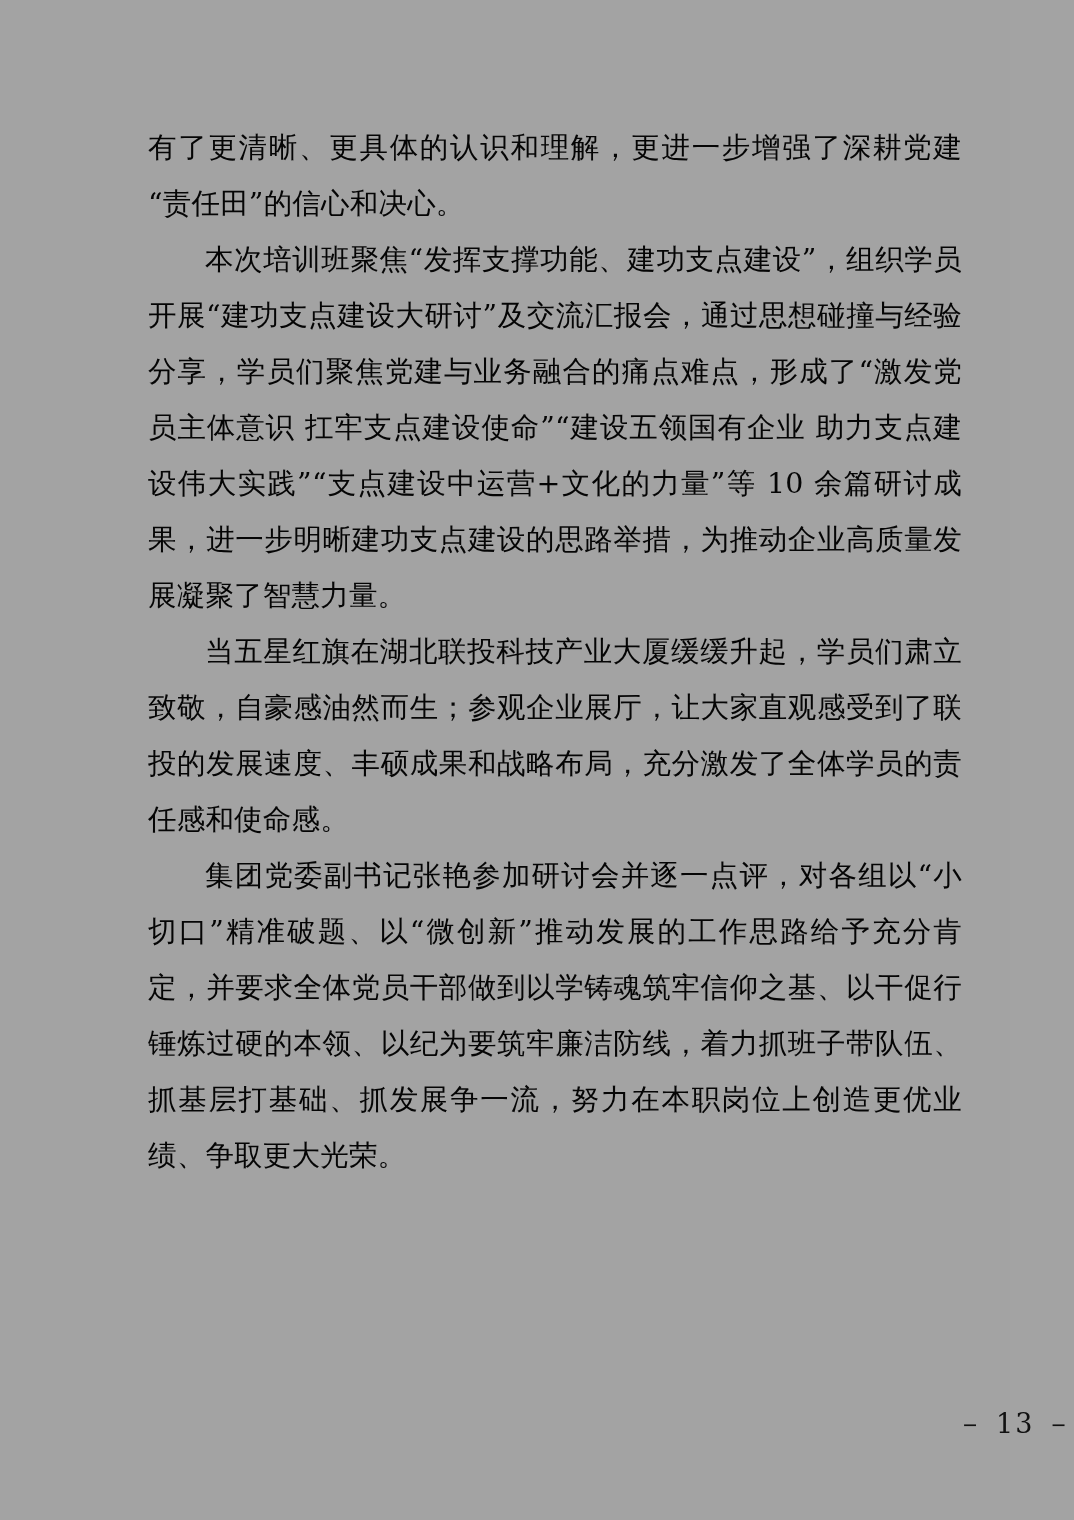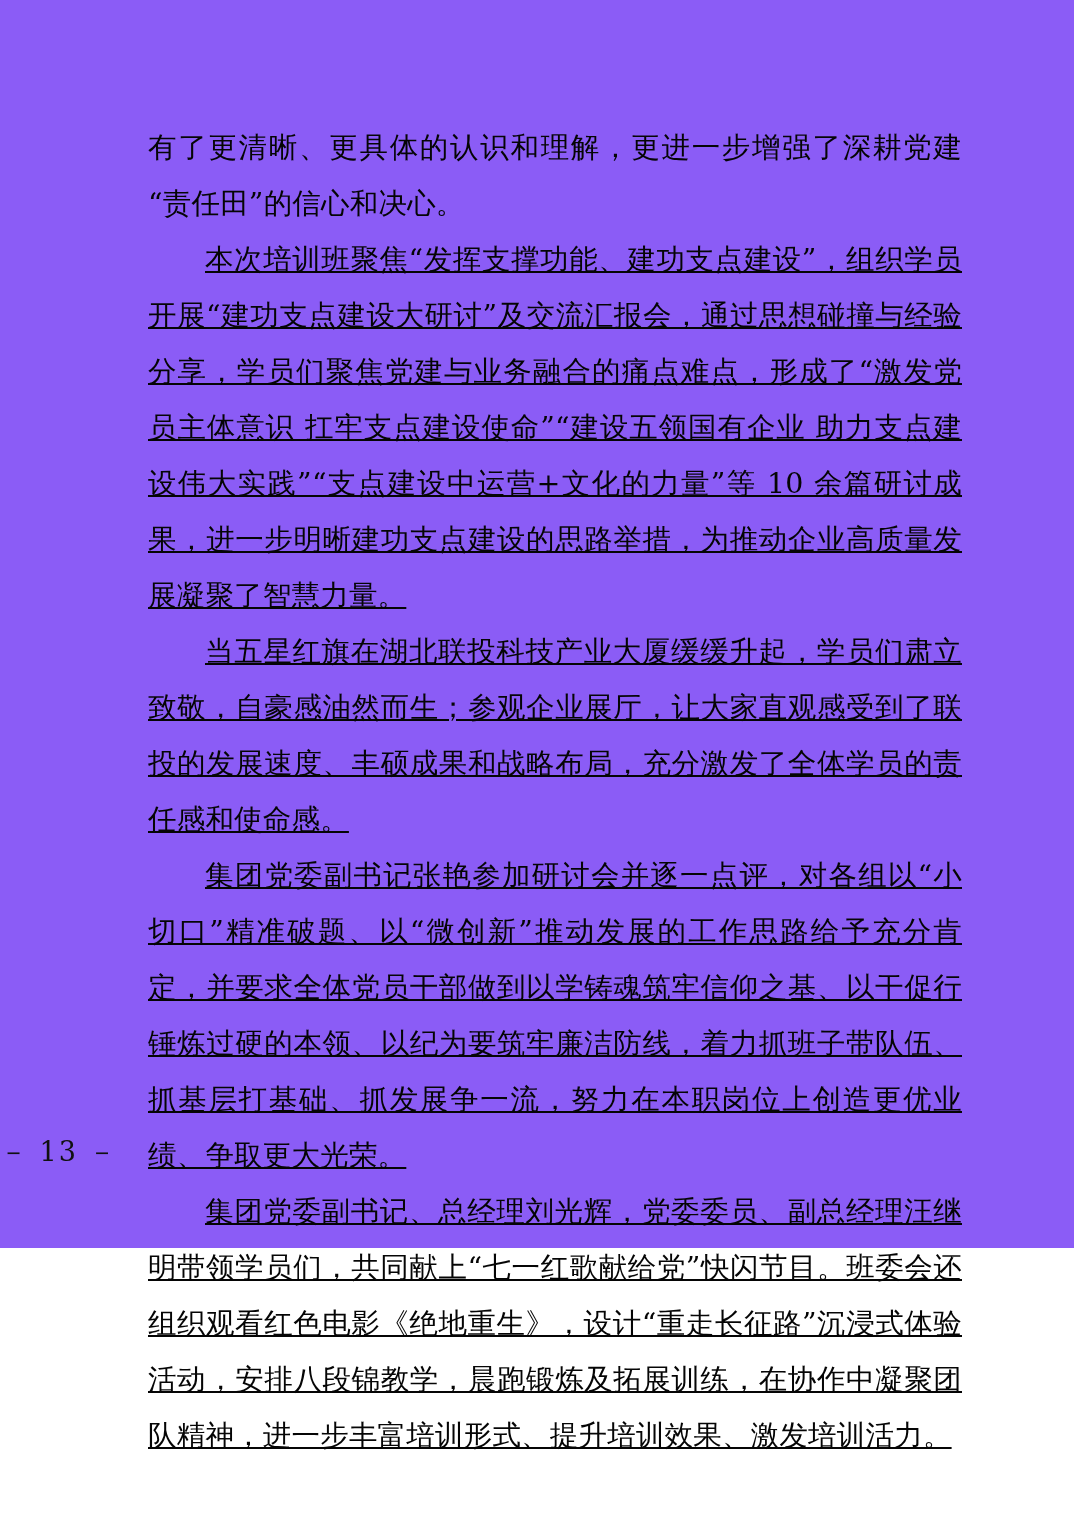--- a/index.html
+++ b/index.html
@@ -11,56 +11,54 @@
     width: 1074px;
     height: 1520px;
     font-family: "DejaVu Serif", "Liberation Serif", serif;
     color: #050505;
     position: relative;
     overflow: hidden;
   }
   .page {
     box-sizing: border-box;
     width: 1074px;
-    height: 1248px;
+    height: 1520px;
     padding: 120px 112px 0 148px;
     position: relative;
-    background: #8b5cf6;
+    background: #a3a3a3;
   }
   .body-text {
     font-size: 28.5px;
     line-height: 56px;
     text-align: justify;
     text-justify: inter-ideograph;
     letter-spacing: 0.2px;
   }
   .para {
     margin: 0 0 0 0;
   }
   .para.indent {
     text-indent: 57px;
-    text-decoration: underline;
   }
   .footer {
     position: absolute;
     left: 0;
     right: 0;
     bottom: 78px;
-    text-align: left;
+    text-align: right;
     font-size: 27px;
     letter-spacing: 2px;
     font-family: "DejaVu Serif", "Liberation Serif", serif;
     color: #111;
   }
 </style>
 </head>
 <body>
 
 <div class="page">
   <div class="body-text">
     <p class="para">有了更清晰、更具体的认识和理解，更进一步增强了深耕党建“责任田”的信心和决心。</p>
     <p class="para indent">本次培训班聚焦“发挥支撑功能、建功支点建设”，组织学员开展“建功支点建设大研讨”及交流汇报会，通过思想碰撞与经验分享，学员们聚焦党建与业务融合的痛点难点，形成了“激发党员主体意识 扛牢支点建设使命”“建设五领国有企业 助力支点建设伟大实践”“支点建设中运营+文化的力量”等 10 余篇研讨成果，进一步明晰建功支点建设的思路举措，为推动企业高质量发展凝聚了智慧力量。</p>
     <p class="para indent">当五星红旗在湖北联投科技产业大厦缓缓升起，学员们肃立致敬，自豪感油然而生；参观企业展厅，让大家直观感受到了联投的发展速度、丰硕成果和战略布局，充分激发了全体学员的责任感和使命感。</p>
     <p class="para indent">集团党委副书记张艳参加研讨会并逐一点评，对各组以“小切口”精准破题、以“微创新”推动发展的工作思路给予充分肯定，并要求全体党员干部做到以学铸魂筑牢信仰之基、以干促行锤炼过硬的本领、以纪为要筑牢廉洁防线，着力抓班子带队伍、抓基层打基础、抓发展争一流，努力在本职岗位上创造更优业绩、争取更大光荣。</p>
-    <p class="para indent">集团党委副书记、总经理刘光辉，党委委员、副总经理汪继明带领学员们，共同献上“七一红歌献给党”快闪节目。班委会还组织观看红色电影《绝地重生》，设计“重走长征路”沉浸式体验活动，安排八段锦教学，晨跑锻炼及拓展训练，在协作中凝聚团队精神，进一步丰富培训形式、提升培训效果、激发培训活力。</p>
   </div>
   <div class="footer">－ 13 －</div>
 </div>
 
 </body></html>

